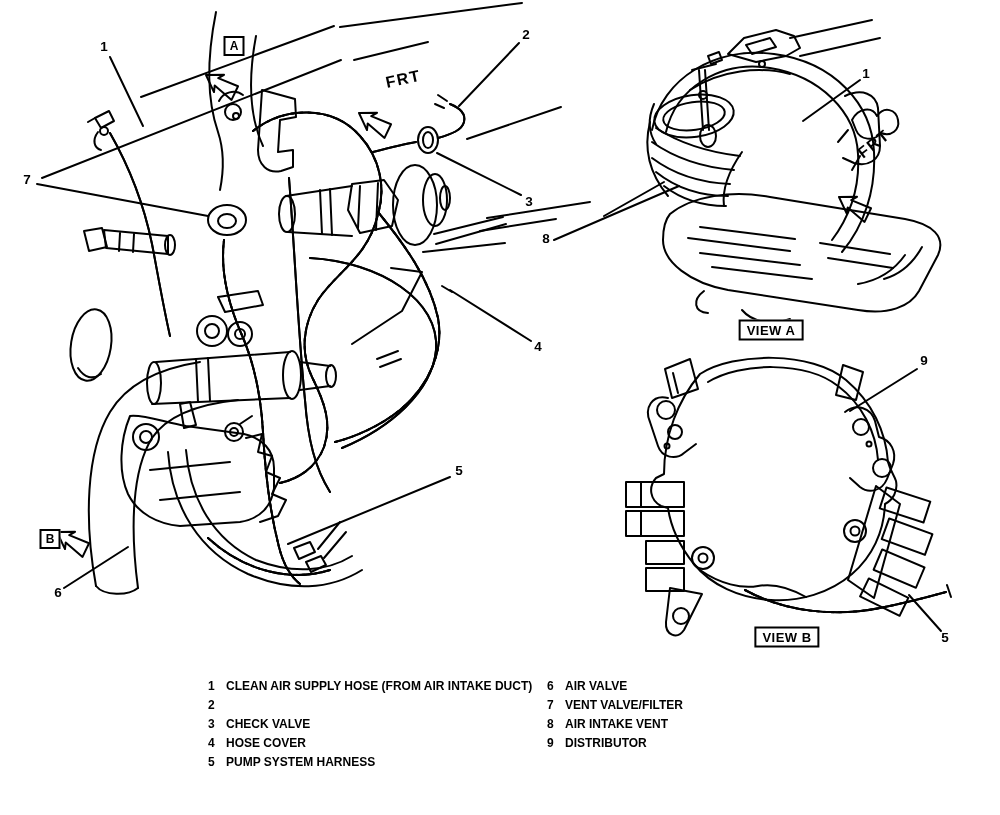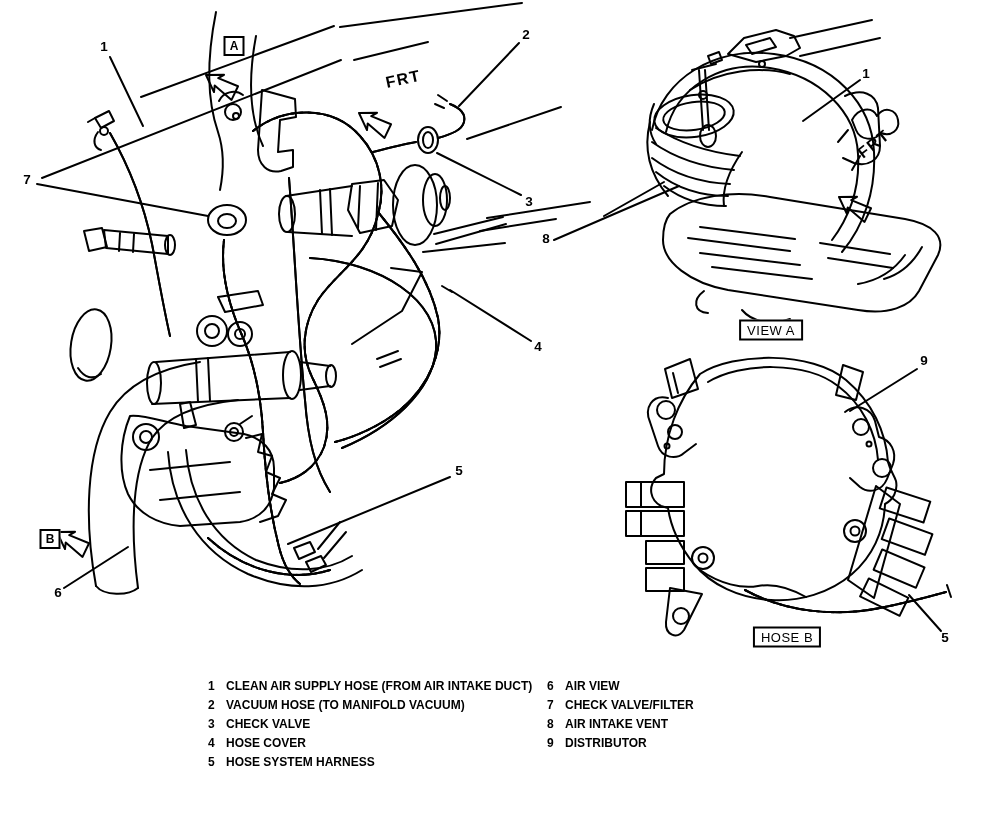--- a/index.html
+++ b/index.html
@@ -9,21 +9,21 @@
   .art path,.art circle,.art ellipse,.art rect,.art line{
       fill:none;stroke:#000;stroke-width:2;stroke-linecap:round;stroke-linejoin:round;}
   .callout{position:absolute;transform:translate(-50%,-50%);
            font-weight:bold;font-size:13.5px;line-height:1;}
   .boxletter{position:absolute;transform:translate(-50%,-50%);
            border:2px solid #000;background:#fff;width:17px;height:16px;
            display:flex;align-items:center;justify-content:center;
            font-weight:bold;font-size:12px;}
   .viewlabel{position:absolute;transform:translate(-50%,-50%);
            border:2.5px solid #000;background:#fff;padding:1px 6px;
-           font-weight:normal;font-size:13px;letter-spacing:.5px;white-space:nowrap;}
+           font-weight:bold;font-size:13px;letter-spacing:.5px;white-space:nowrap;}
   .frt{position:absolute;font-weight:bold;font-size:16px;letter-spacing:1.5px;
            transform-origin:left center;}
   .frt-main{left:386px;top:74px;transform:rotate(-12deg);}
   .frt-a{left:860px;top:146px;transform:rotate(-38deg);}
   .legend{position:absolute;font-weight:bold;font-size:12px;line-height:19px;}
   .legend-left{left:208px;top:677px;}
   .legend-right{left:547px;top:677px;}
   .lrow{display:flex;}
   .lrow .num{width:18px;flex:0 0 18px;}
 </style>
@@ -293,53 +293,52 @@
 
 <div class="frt frt-main">FRT</div>
 <div class="frt frt-a">FRT</div>
 
 <div class="callout" style="left:866px;top:74px">1</div>
 <div class="callout" style="left:546px;top:239px">8</div>
 <div class="callout" style="left:924px;top:361px">9</div>
 <div class="callout" style="left:945px;top:638px">5</div>
 
 <div class="viewlabel" style="left:771px;top:330px">VIEW A</div>
-<div class="viewlabel" style="left:787px;top:637px">HOSE B</div>
+<div class="viewlabel" style="left:787px;top:637px">VIEW B</div>
 
 <div class="legend legend-left">
   <div class="lrow">
     <span class="num">1</span>
     <span class="txt">CLEAN AIR SUPPLY HOSE (FROM AIR INTAKE DUCT)</span>
   </div>
   <div class="lrow">
     <span class="num">2</span>
-    <span class="txt">VACUUM HOSE (TO MANIFOLD VACUUM)</span>
   </div>
   <div class="lrow">
     <span class="num">3</span>
     <span class="txt">CHECK VALVE</span>
   </div>
   <div class="lrow">
     <span class="num">4</span>
     <span class="txt">HOSE COVER</span>
   </div>
   <div class="lrow">
     <span class="num">5</span>
-    <span class="txt">HOSE SYSTEM HARNESS</span>
+    <span class="txt">PUMP SYSTEM HARNESS</span>
   </div>
 </div>
 
 <div class="legend legend-right">
   <div class="lrow">
     <span class="num">6</span>
-    <span class="txt">AIR VIEW</span>
+    <span class="txt">AIR VALVE</span>
   </div>
   <div class="lrow">
     <span class="num">7</span>
-    <span class="txt">CHECK VALVE/FILTER</span>
+    <span class="txt">VENT VALVE/FILTER</span>
   </div>
   <div class="lrow">
     <span class="num">8</span>
     <span class="txt">AIR INTAKE VENT</span>
   </div>
   <div class="lrow">
     <span class="num">9</span>
     <span class="txt">DISTRIBUTOR</span>
   </div>
 </div>

